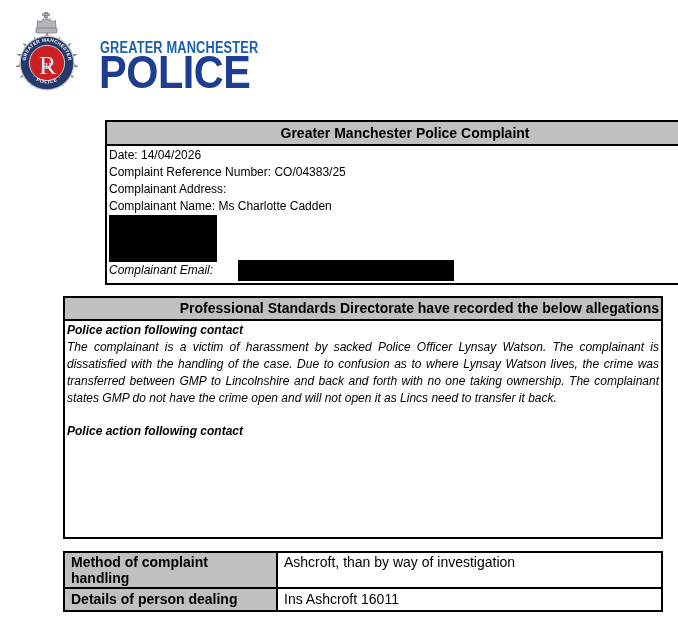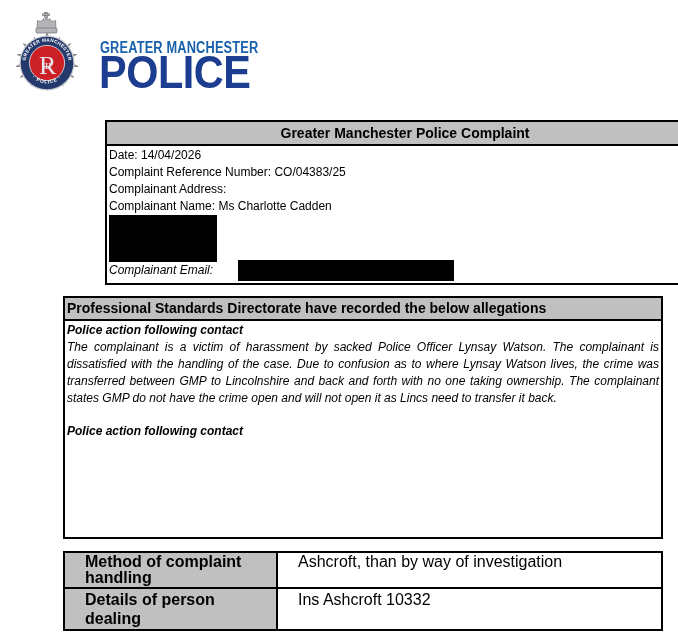--- a/index.html
+++ b/index.html
@@ -21,42 +21,42 @@
   .wm-bottom{
     position:absolute;left:89px;top:41px;font-size:46px;font-weight:bold;
     color:#1d3d90;white-space:nowrap;letter-spacing:-.5px;
     transform:scaleX(.9);transform-origin:left top;line-height:1;
   }
 
   
   .doc-tbl{position:absolute;left:63px;width:600px;border:2px solid #000;background:#fff;box-sizing:border-box;}
   .tbl-hdr{
     background:#c0c0c0;border-bottom:2px solid #000;font-weight:bold;
-    font-size:14px;line-height:19px;padding:1px 2px;
+    font-size:14px;line-height:19px;padding:1px 2px;text-align:right;
   }
   .tbl-hdr.center{text-align:center;line-height:20px;}
   .tbl-body{position:relative;font-size:12px;line-height:17px;padding:1px 2px;}
 
   .tbl-complaint{top:120px;margin-left:42px;}
   .tbl-complaint .tbl-body{height:135px;}
 
   .redact-address{width:108px;height:47px;background:#000;margin-top:0;}
   .email-row{position:relative;height:18px;font-style:italic;}
   .redact-email{position:absolute;left:131px;top:114px;width:216px;height:21px;background:#000;}
 
   .tbl-allegations{top:296px;}
   .tbl-allegations .tbl-body{height:214px;overflow:hidden;text-align:justify;font-style:italic;}
   .alg-title{font-weight:bold;}
   .alg-item + .alg-item{margin-top:16px;}
 
   
   .tbl-handling{top:551px;border-collapse:collapse;position:absolute;left:63px;width:600px;table-layout:fixed;}
   .tbl-handling td{
-    border:2px solid #000;font-size:16px;line-height:16px;
-    padding:1px 20px;vertical-align:top;box-sizing:border-box;
+    border:2px solid #000;font-size:14px;line-height:16px;
+    padding:1px 6px;vertical-align:top;box-sizing:border-box;
   }
   .tbl-handling td.lbl{background:#c0c0c0;font-weight:bold;width:213px;}
   .tbl-handling tr.r1 td{height:15px;}
   .tbl-handling tr.r2 td{height:35px;}
   .tbl-handling tr.r3 td{height:23px;line-height:19px;}
 </style>
 </head>
 <body>
 
 <div class="page">
@@ -126,18 +126,18 @@
   </div>
 
   <table class="tbl-handling">
     <tbody>
       <tr class="r1">
         <td class="lbl">Method of complaint handling</td>
         <td>Ashcroft, than by way of investigation</td>
       </tr>
       <tr class="r3">
         <td class="lbl">Details of person dealing</td>
-        <td>Ins Ashcroft 10332</td>
+        <td>Ins Ashcroft 16011</td>
       </tr>
     </tbody>
   </table>
 
 </div>
 
 </body></html>

